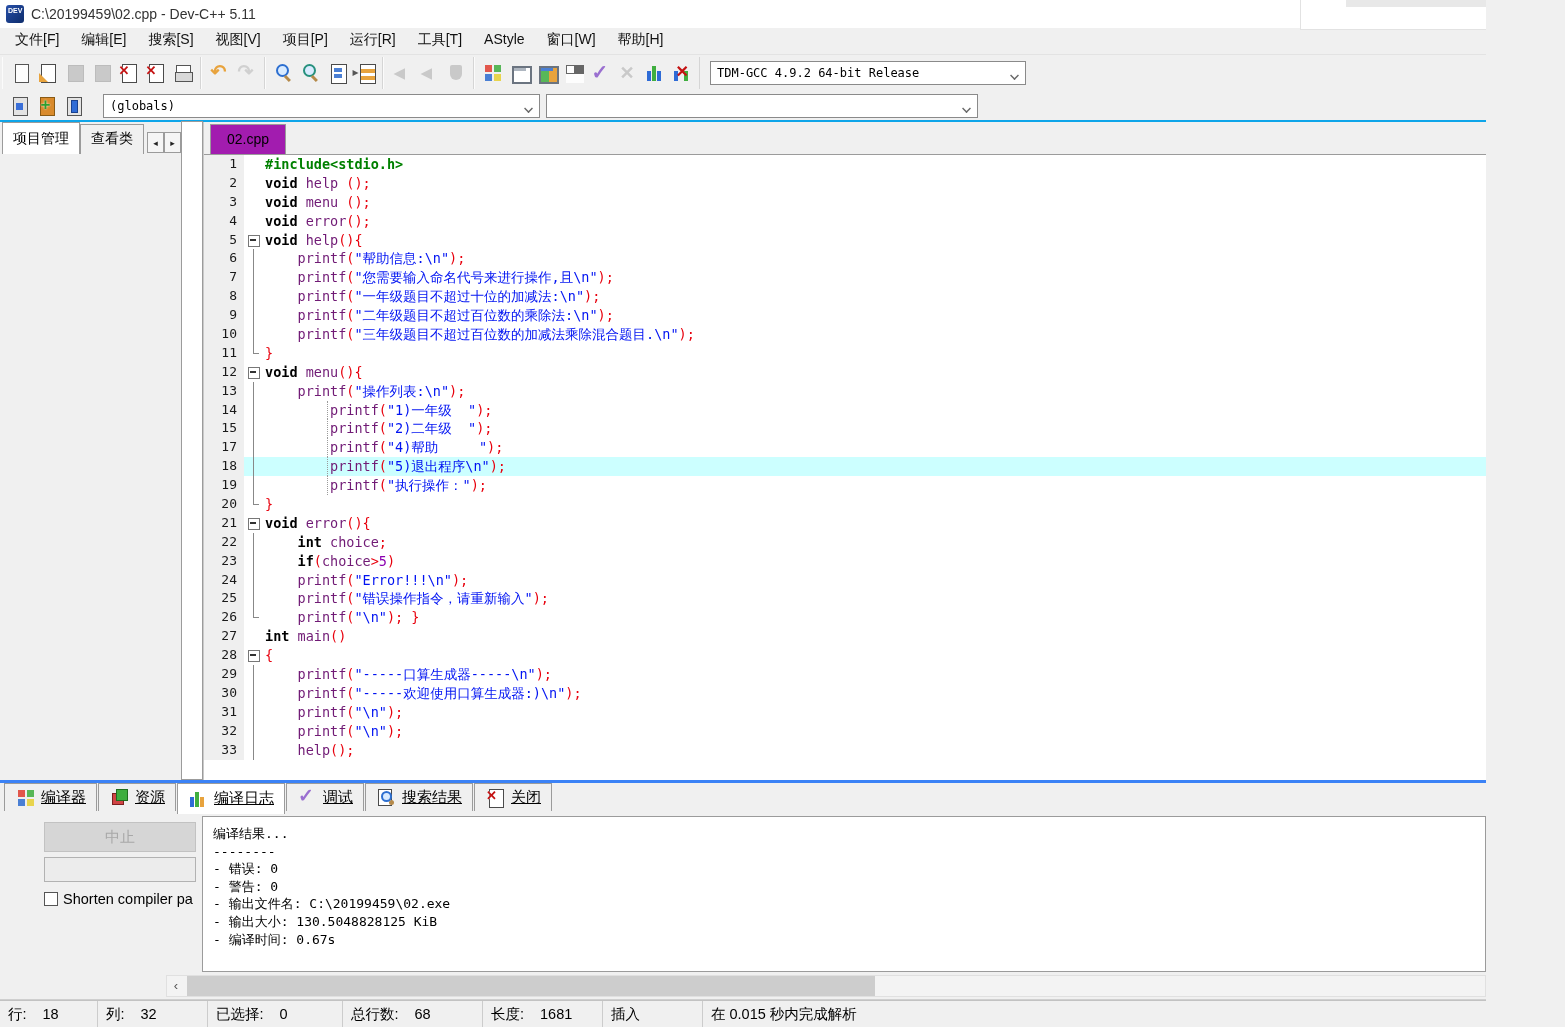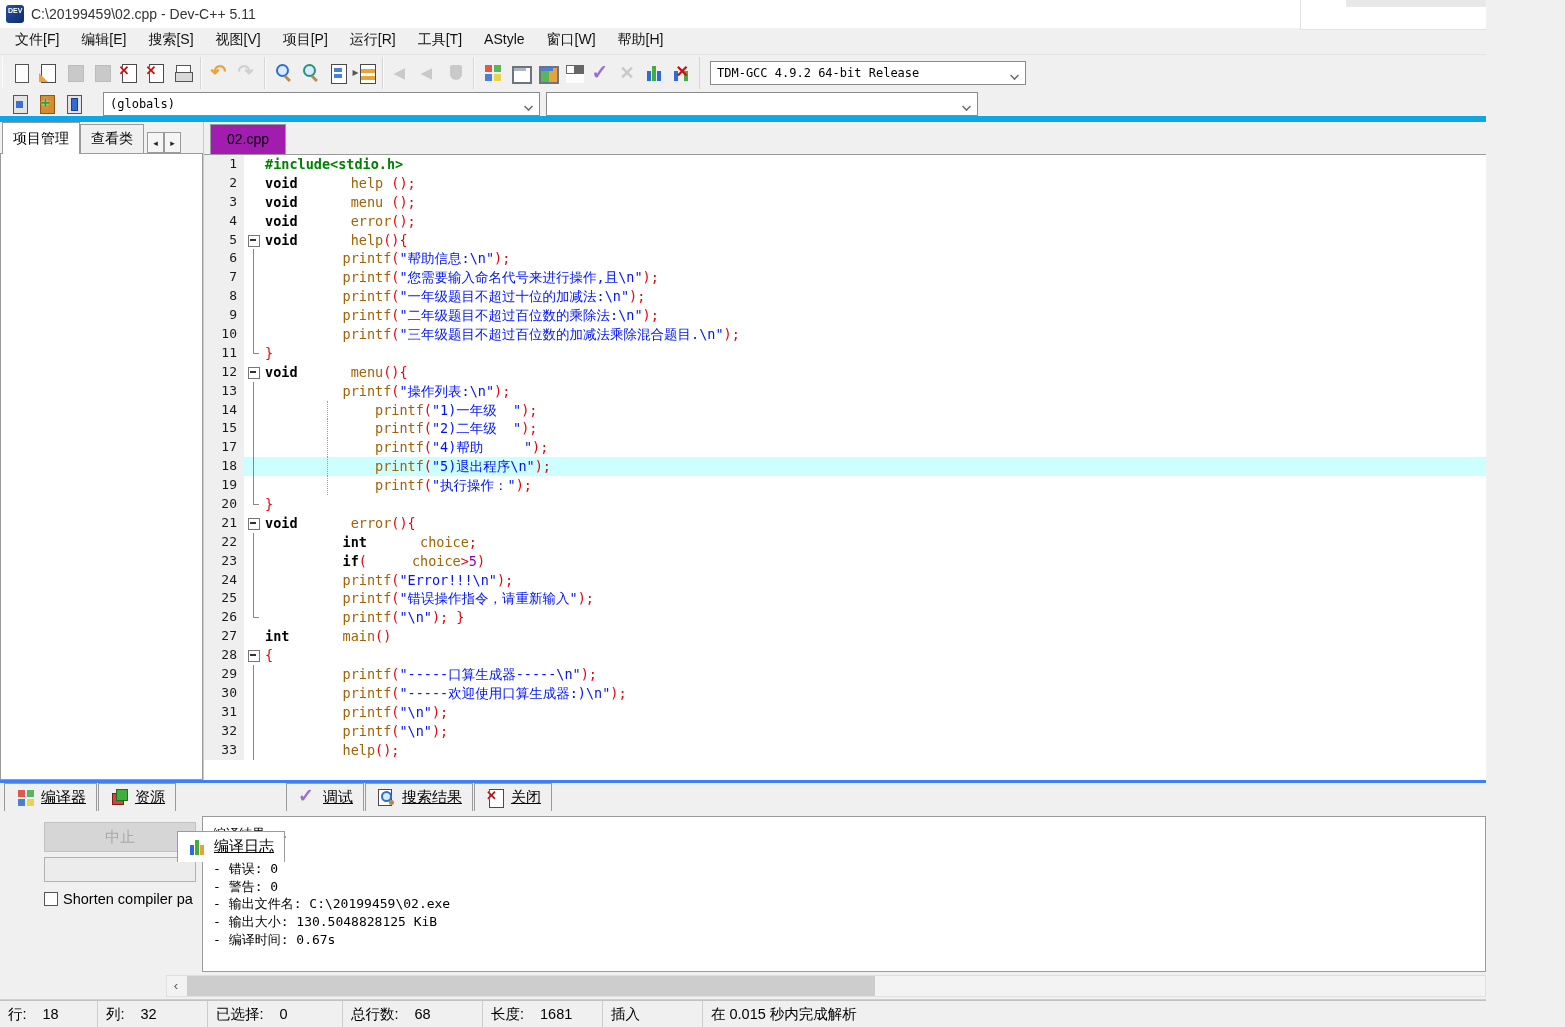--- a/index.html
+++ b/index.html
@@ -13,21 +13,21 @@
   .title-text { font-size:14px; color:#333; }
   .corner-overlay { position:absolute; top:0; right:0; width:186px; height:30px; background:#fff; border-left:1px solid #e2e2e2; border-bottom:1px solid #e2e2e2; z-index:50; }
   .corner-overlay::before { content:""; position:absolute; top:0; right:0; width:140px; height:7px; background:#e8e8e8; }
 
   
   .menubar { height:27px; background:#f0f0f0; display:flex; align-items:flex-start; padding-left:4px; border-bottom:1px solid #e3e3e3; flex:0 0 auto; }
   .menu-item { font-size:14px; color:#111; padding:3px 11px; cursor:default; }
 
   
   .toolbar1 { height:36px; background:#f0f0f0; display:flex; align-items:center; padding-left:2px; flex:0 0 auto; }
-  .toolbar2 { height:31px; background:#f0f0f0; display:flex; align-items:center; padding-left:2px; border-bottom:6px solid #0ea5e9; flex:0 0 auto; }
+  .toolbar2 { height:31px; background:#f0f0f0; display:flex; align-items:center; padding-left:2px; border-bottom:2px solid #0ea5e9; flex:0 0 auto; }
   .tgroup { display:flex; align-items:center; padding:0 4px; height:32px; border-right:1px solid #d5d5d5; border-left:1px solid #fbfbfb; }
   .tbtn { width:27px; height:27px; display:flex; align-items:center; justify-content:center; position:relative; }
   .tbtn.disabled { filter:grayscale(1); opacity:.45; }
   .ticon { width:22px; height:22px; position:relative; }
   .new-file-icon::before { content:""; position:absolute; left:5px; top:2px; width:12px; height:17px; background:#fdfdfd; border:1px solid #555; }
   .open-file-icon::before { content:""; position:absolute; left:4px; top:2px; width:13px; height:17px; background:#fff; border:1px solid #4a4a4a; }
   .open-file-icon::after { content:""; position:absolute; left:2px; bottom:2px; width:0; height:0; border-left:9px solid #e8a33d; border-top:9px solid transparent; }
   .save-icon::before, .save-all-icon::before { content:""; position:absolute; left:4px; top:3px; width:14px; height:15px; background:#9a9a9a; border:1px solid #7e7e7e; }
   .close-file-icon::before, .close-all-icon::before, .close-tab-icon::before { content:""; position:absolute; left:4px; top:2px; width:13px; height:17px; background:#fff; border:1px solid #4a4a4a; }
   .close-file-icon::after, .close-all-icon::after, .close-tab-icon::after { content:"✕"; position:absolute; left:1px; top:1px; font-size:13px; font-weight:bold; color:#c41212; text-shadow:0 0 1px #fff; }
@@ -77,21 +77,21 @@
   
   .combo { height:24px; background:#fff; border:1px solid #8a8a8a; display:flex; align-items:center; font-family:"DejaVu Sans Mono",monospace; font-size:12px; color:#000; padding:0 6px; position:relative; }
   .combo .caret { position:absolute; right:7px; top:8px; width:8px; height:8px; }
   .combo .caret::before { content:""; position:absolute; left:0; top:1px; width:7px; height:7px; border-right:2px solid #666; border-bottom:2px solid #666; transform:rotate(45deg) scale(.7); }
   .compiler-combo { width:316px; margin-left:10px; }
   .globals-combo { width:437px; margin-left:12px; }
   .empty-combo { width:432px; margin-left:6px; }
 
   
   .content { flex:1 1 auto; display:flex; min-height:0; background:#f0f0f0; }
-  .left-panel { width:203px; flex:0 0 auto; display:flex; flex-direction:column; }
+  .left-panel { width:203px; flex:0 0 auto; display:flex; flex-direction:row; }
   .left-tabs { height:32px; display:flex; align-items:flex-end; padding-left:2px; }
   .ltab { font-size:14px; padding:5px 10px 6px; border:1px solid #9b9b9b; border-bottom:none; background:#f0f0f0; color:#000; }
   .ltab.active { background:#fff; position:relative; z-index:2; padding-top:7px; }
   .tab-arrows { display:flex; margin-left:3px; margin-bottom:1px; }
   .tab-arrow { width:17px; height:21px; border:1px solid #9b9b9b; background:#f5f5f5; font-size:9px; color:#222; display:flex; align-items:center; justify-content:center; }
   .left-body { flex:1 1 auto; background:#fff; border:1px solid #9b9b9b; margin-top:-1px; }
 
   .editor-panel { flex:1 1 auto; display:flex; flex-direction:column; min-width:0; border-left:1px solid #c9c9c9; }
   .editor-tabs { height:32px; display:flex; align-items:flex-end; padding-left:6px; }
   .etab { font-size:14px; padding:6px 16px 7px; border:1px solid #9b9b9b; border-bottom:none; background:#a21caf; position:relative; z-index:2; }
@@ -103,31 +103,31 @@
   .fold { width:21px; flex:0 0 auto; position:relative; background:transparent; }
   .codeln { flex:1 1 auto; color:#000; position:relative; }
   .code-row.hl .fold, .code-row.hl .codeln { background:#ccffff; }
   .fold-box::before { content:""; position:absolute; left:4px; top:4px; width:10px; height:10px; background:#fff; border:1px solid #777; }
   .fold-box::after { content:""; position:absolute; left:6px; top:8px; width:6px; height:2px; background:#333; }
   .fold-line::before { content:""; position:absolute; left:9px; top:0; width:1px; height:100%; background:#888; }
   .fold-end::before { content:""; position:absolute; left:9px; top:0; width:1px; height:10px; background:#888; }
   .fold-end::after { content:""; position:absolute; left:9px; top:9px; width:6px; height:1px; background:#888; }
   .guide::before { content:""; position:absolute; left:62px; top:0; height:100%; border-left:1px dotted #9a9a9a; }
 
-  .tk-p { color:#a16207;margin-left:45px; }
+  .tk-p { color:#701a75; }
   .tk-k { color:#000; font-weight:bold; }
   .tk-s { color:#0113f2; }
   .tk-y { color:#e8000d; }
   .tk-g { color:#008000; font-weight:bold; }
   .tk-n { color:#8b00b0; }
 
   
   .bottom-tabs { height:32px; background:#f0f0f0; border-top:3px solid #3b82f6; display:flex; align-items:flex-start; padding-left:4px; flex:0 0 auto;text-decoration:underline; }
   .btab { display:flex; align-items:center; gap:6px; font-size:15px; padding:4px 10px 5px; border:1px solid #9b9b9b; border-bottom:none; background:#f0f0f0; margin-right:1px; height:28px; }
-  .btab.active { background:#fff; height:31px; position:relative; z-index:2;margin-top:48px; }
+  .btab.active { background:#fff; height:31px; position:relative; z-index:2; }
   .bicon { width:20px; height:20px; position:relative; flex:0 0 auto; }
   .debug-check-icon::before { content:"✓"; position:absolute; left:1px; top:-3px; font-size:19px; font-weight:bold; color:#9a6fd0; }
   .search-results-icon::before { content:""; position:absolute; left:2px; top:2px; width:12px; height:15px; background:#fff; border:1px solid #4a4a4a; }
   .search-results-icon::after { content:""; position:absolute; left:5px; top:4px; width:7px; height:7px; border:2px solid #2d6fd0; border-radius:50%; background:#d9ebff; box-shadow:5px 6px 0 -3px #b58a4a; }
 
   
   .log-panel { height:160px; background:#f0f0f0; display:flex; flex:0 0 auto; padding-top:4px;margin-left:36px; }
   .log-left { width:166px; flex:0 0 auto; padding:6px 6px 0 8px; }
   .abort-button { width:152px; height:30px; background:#d6d6d6; border:1px solid #c2c2c2; color:#a8a8a8; font-size:15px; text-align:center; line-height:28px; }
   .progress-bar { width:152px; height:25px; background:#ececec; border:1px solid #b2b2b2; margin-top:5px; }

